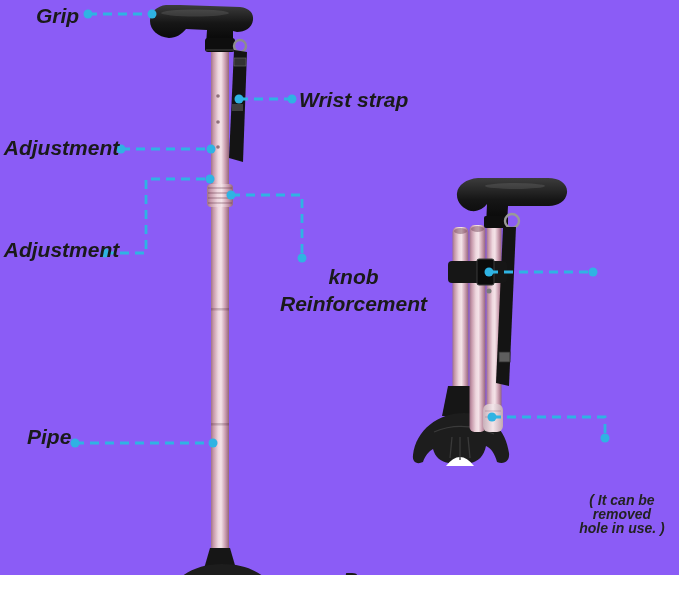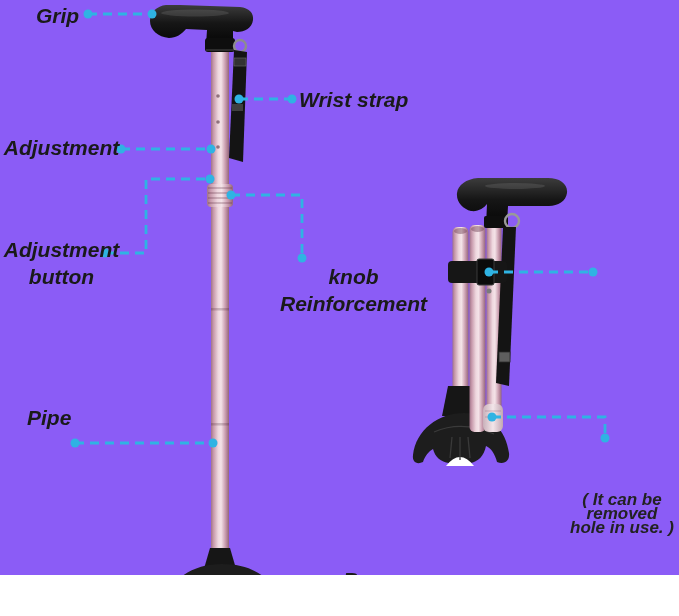--- a/index.html
+++ b/index.html
@@ -2,21 +2,21 @@
 <html><head>
 <meta charset="utf-8">
 <style>
   html,body{margin:0;padding:0;background:#fff;}
   .stage{position:relative;width:679px;height:575px;background:#8b5cf6;overflow:hidden;
          font-family:"Liberation Sans","DejaVu Sans",sans-serif;font-style:italic;}
   .stage svg{position:absolute;left:0;top:0;}
   .label{position:absolute;font-weight:bold;font-size:21px;line-height:27px;color:#1a1a1a;white-space:nowrap;}
   .label.center{text-align:center;white-space:normal;}
   .label span{display:block;}
-  .label.small{font-size:17px;line-height:14px;color:#222;}
+  .label.small{font-size:14px;line-height:14px;color:#222;}
 </style>
 </head>
 <body>
 
 <div class="stage">
 
   <svg width="679" height="616" viewBox="0 0 679 616">
     <defs>
       <linearGradient id="tubeGrad" x1="0" y1="0" x2="1" y2="0">
         <stop offset="0" stop-color="#a07489"></stop>
@@ -151,29 +151,28 @@
   <div class="label" style="left:36px;top:2px">Grip</div>
 
   <div class="label" style="left:299px;top:86px">Wrist strap</div>
 
   <div class="label center" style="left:0;top:134px;width:123px">
     <span>Adjustment</span>
   </div>
 
   <div class="label center" style="left:0;top:236px;width:123px">
     <span>Adjustment</span>
-    <span>button</span>
   </div>
 
   <div class="label center" style="left:277px;top:263px;width:153px">
     <span>knob</span>
     <span>Reinforcement</span>
   </div>
 
-  <div class="label" style="left:27px;top:404px">Pipe</div>
+  <div class="label" style="left:27px;top:423px">Pipe</div>
 
   <div class="label" style="left:343px;top:566px">Base</div>
 
 
 
   <div class="label center small" style="left:565px;top:493px;width:114px">
     <span>( It can be removed</span>
     <span>hole in use. )</span>
   </div>
 

